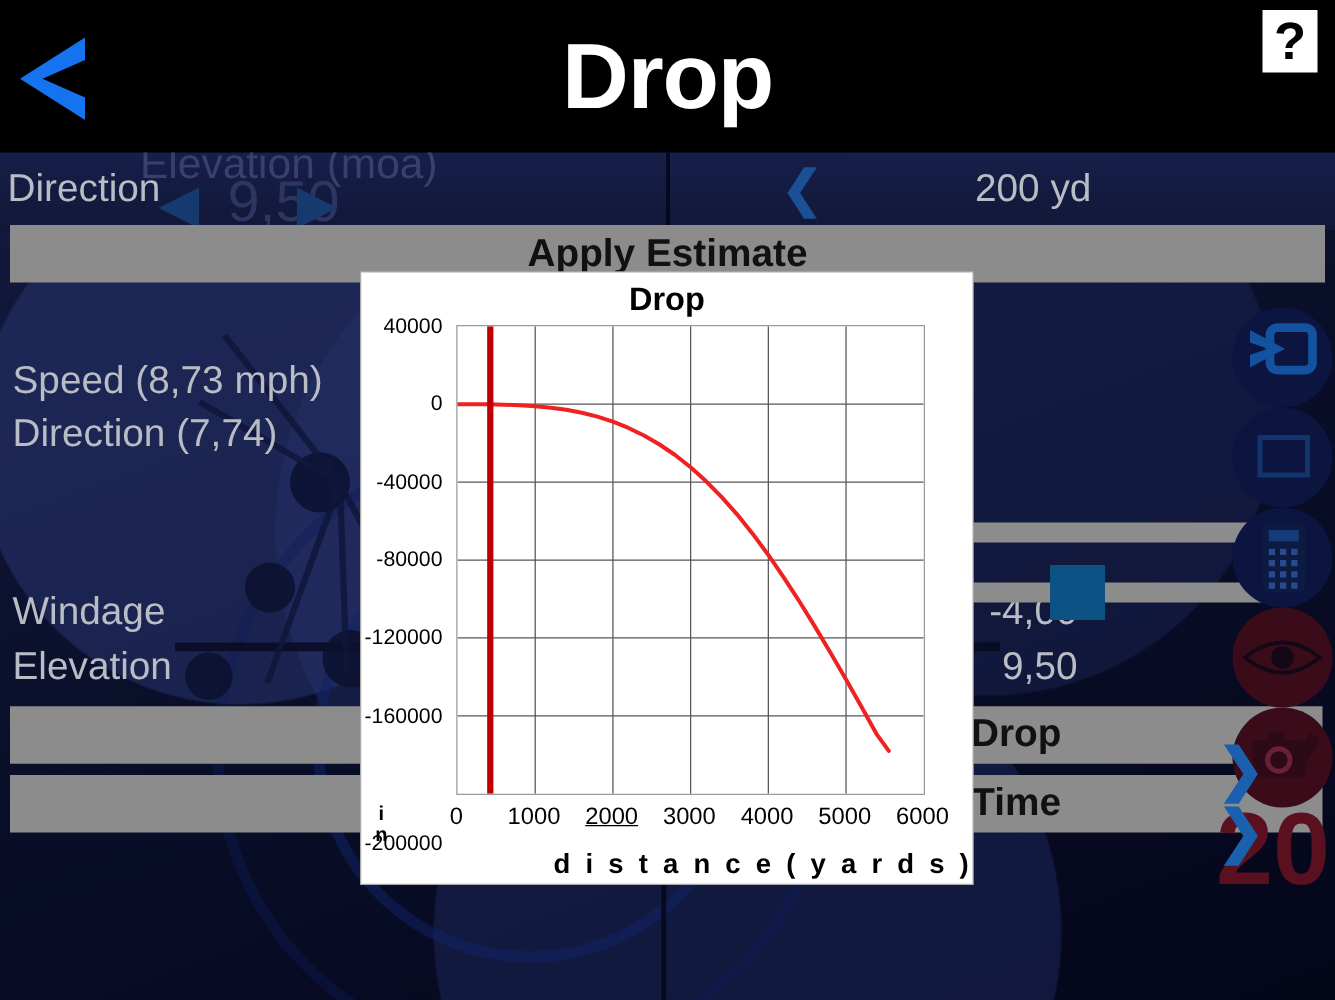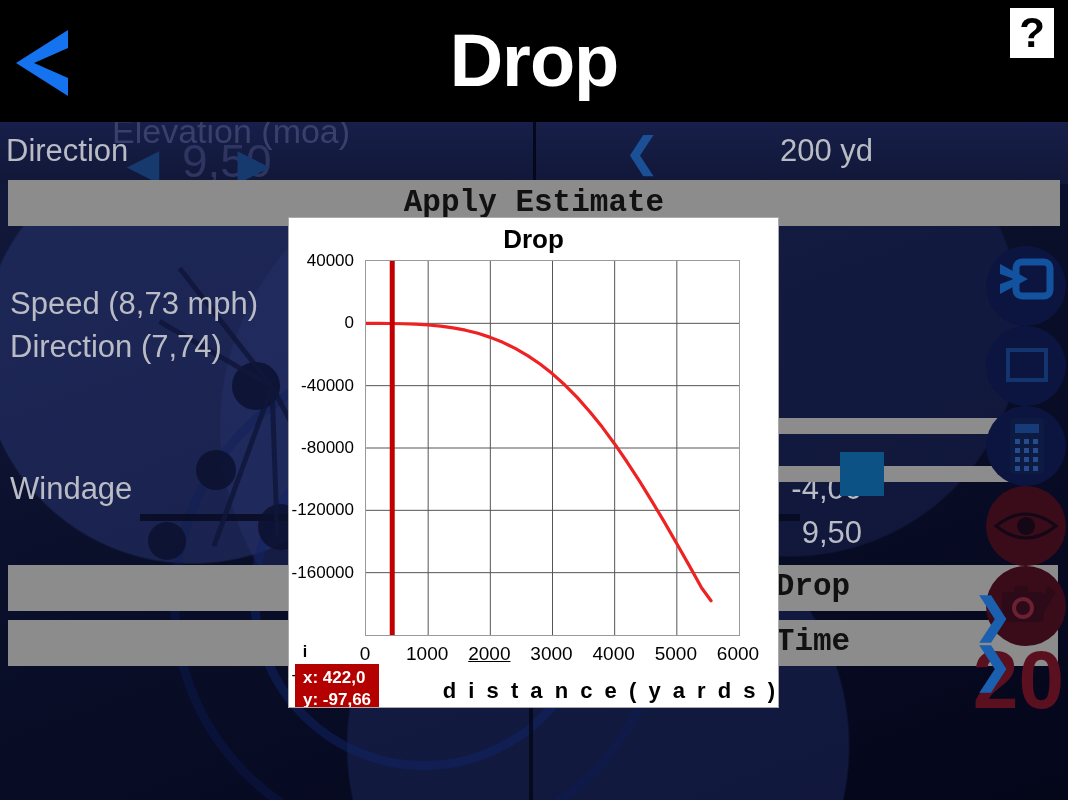--- a/index.html
+++ b/index.html
@@ -34,21 +34,21 @@
   .fld{position:absolute;color:#b9bcc4;font-size:31px;line-height:34px;white-space:nowrap;}
   .fld-dim{color:#2c3352;}
 
   .hdrband{position:absolute;left:0;top:122px;width:1068px;height:62px;
     background:linear-gradient(180deg,#171f4a 0%,#111737 100%);}
   .hdr-sep{position:absolute;left:533px;top:122px;width:3px;height:62px;background:#05081c;}
   .chev-sm{position:absolute;font-size:40px;color:#1b4f96;font-weight:700;line-height:40px;}
 
   
   .gbtn{position:absolute;background:#8c8c8c;color:#111;font-size:31px;font-weight:700;
-    text-align:center;line-height:44px;cursor:pointer;font-family:Liberation Mono, monospace;}
+    text-align:center;line-height:44px;cursor:pointer;}
 
   
   .strack{position:absolute;height:16px;background:#8c8c8c;}
   .sthumb{position:absolute;width:44px;height:44px;background:#0d5285;cursor:pointer;}
 
   
   .rail{position:absolute;right:0;top:122px;width:84px;height:678px;}
   .rail-ic{position:absolute;right:2px;width:80px;height:80px;border-radius:50%;}
   .rail-blue{background:#0b1540;}
   .rail-red{background:#3a0c1a;}
@@ -114,20 +114,21 @@
     <div class="fld fld-dim" style="left:182px;top:22px;font-size:46px;color:#2e3560;">9,50</div>
     <div class="chev-sm" style="left:128px;top:22px;color:#16396e;">◀</div>
     <div class="chev-sm" style="left:238px;top:22px;color:#16396e;">▶</div>
 
     <div class="chev-sm" style="left:625px;top:10px;">❮</div>
     <div class="fld" style="left:780px;top:12px;">200 yd</div>
 
     <div class="fld" style="left:10px;top:165px;">Speed (8,73 mph)</div>
     <div class="fld" style="left:10px;top:208px;">Direction (7,74)</div>
     <div class="fld" style="left:10px;top:350px;">Windage</div>
+    <div class="fld" style="left:10px;top:394px;">Elevation</div>
     <div class="fld" style="left:742px;top:350px;width:120px;text-align:right;">-4,00</div>
     <div class="fld" style="left:742px;top:394px;width:120px;text-align:right;">9,50</div>
 
     <div class="strack" style="left:778px;top:296px;width:238px;"></div>
     <div class="strack" style="left:778px;top:344px;width:238px;"></div>
     <div class="sthumb" style="left:840px;top:330px;"></div>
 
     <div class="gbtn" style="left:8px;top:443px;width:1050px;height:46px;">
       <span>Drift</span>
     </div>
@@ -236,20 +237,16 @@
     <div id="xticks">
         <div class="xtick" style="left: 36px; top: 426px;">0</div>
         <div class="xtick" style="left: 98.1667px; top: 426px;">1000</div>
         <div class="xtick" style="left: 160.333px; top: 426px; text-decoration: underline;">2000</div>
         <div class="xtick" style="left: 222.5px; top: 426px;">3000</div>
         <div class="xtick" style="left: 284.667px; top: 426px;">4000</div>
         <div class="xtick" style="left: 346.833px; top: 426px;">5000</div>
         <div class="xtick" style="left: 409px; top: 426px;">6000</div>
       </div>
 
-    <div class="tooltip">
-      <div>x: 422,0</div>
-      <div>y: -97,66</div>
-    </div>
 
     <div class="xlab">d i s t a n c e   ( y a r d s )</div>
   </div>
 </div>
 
 </body></html>

